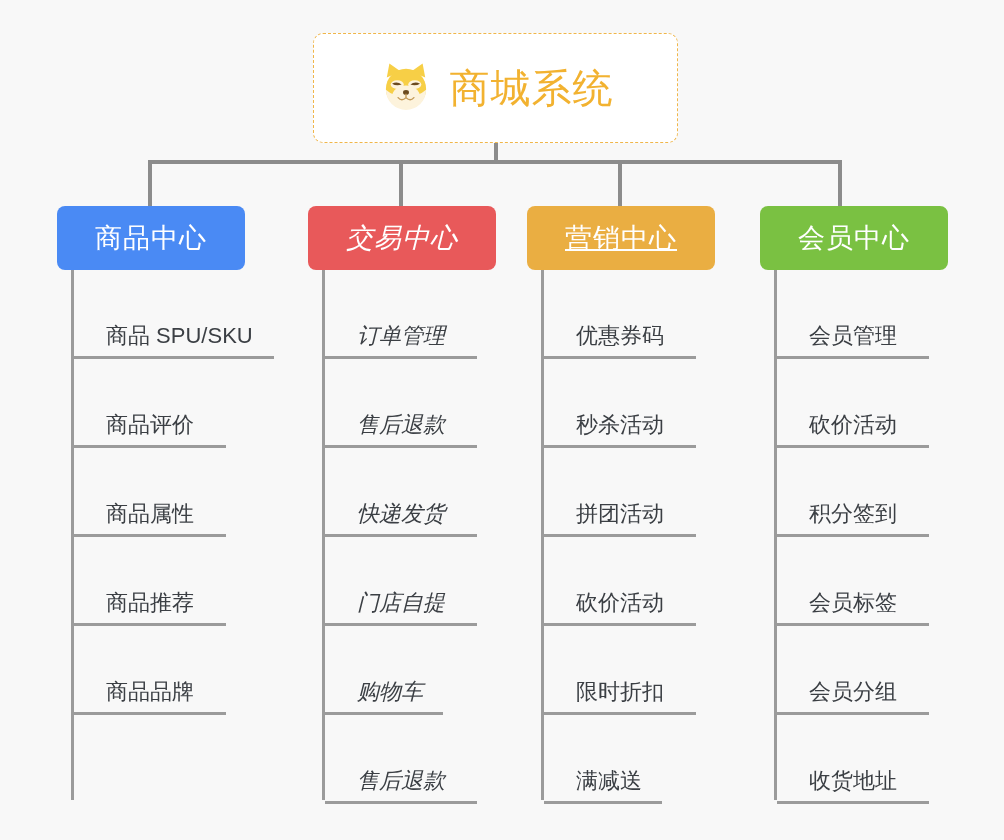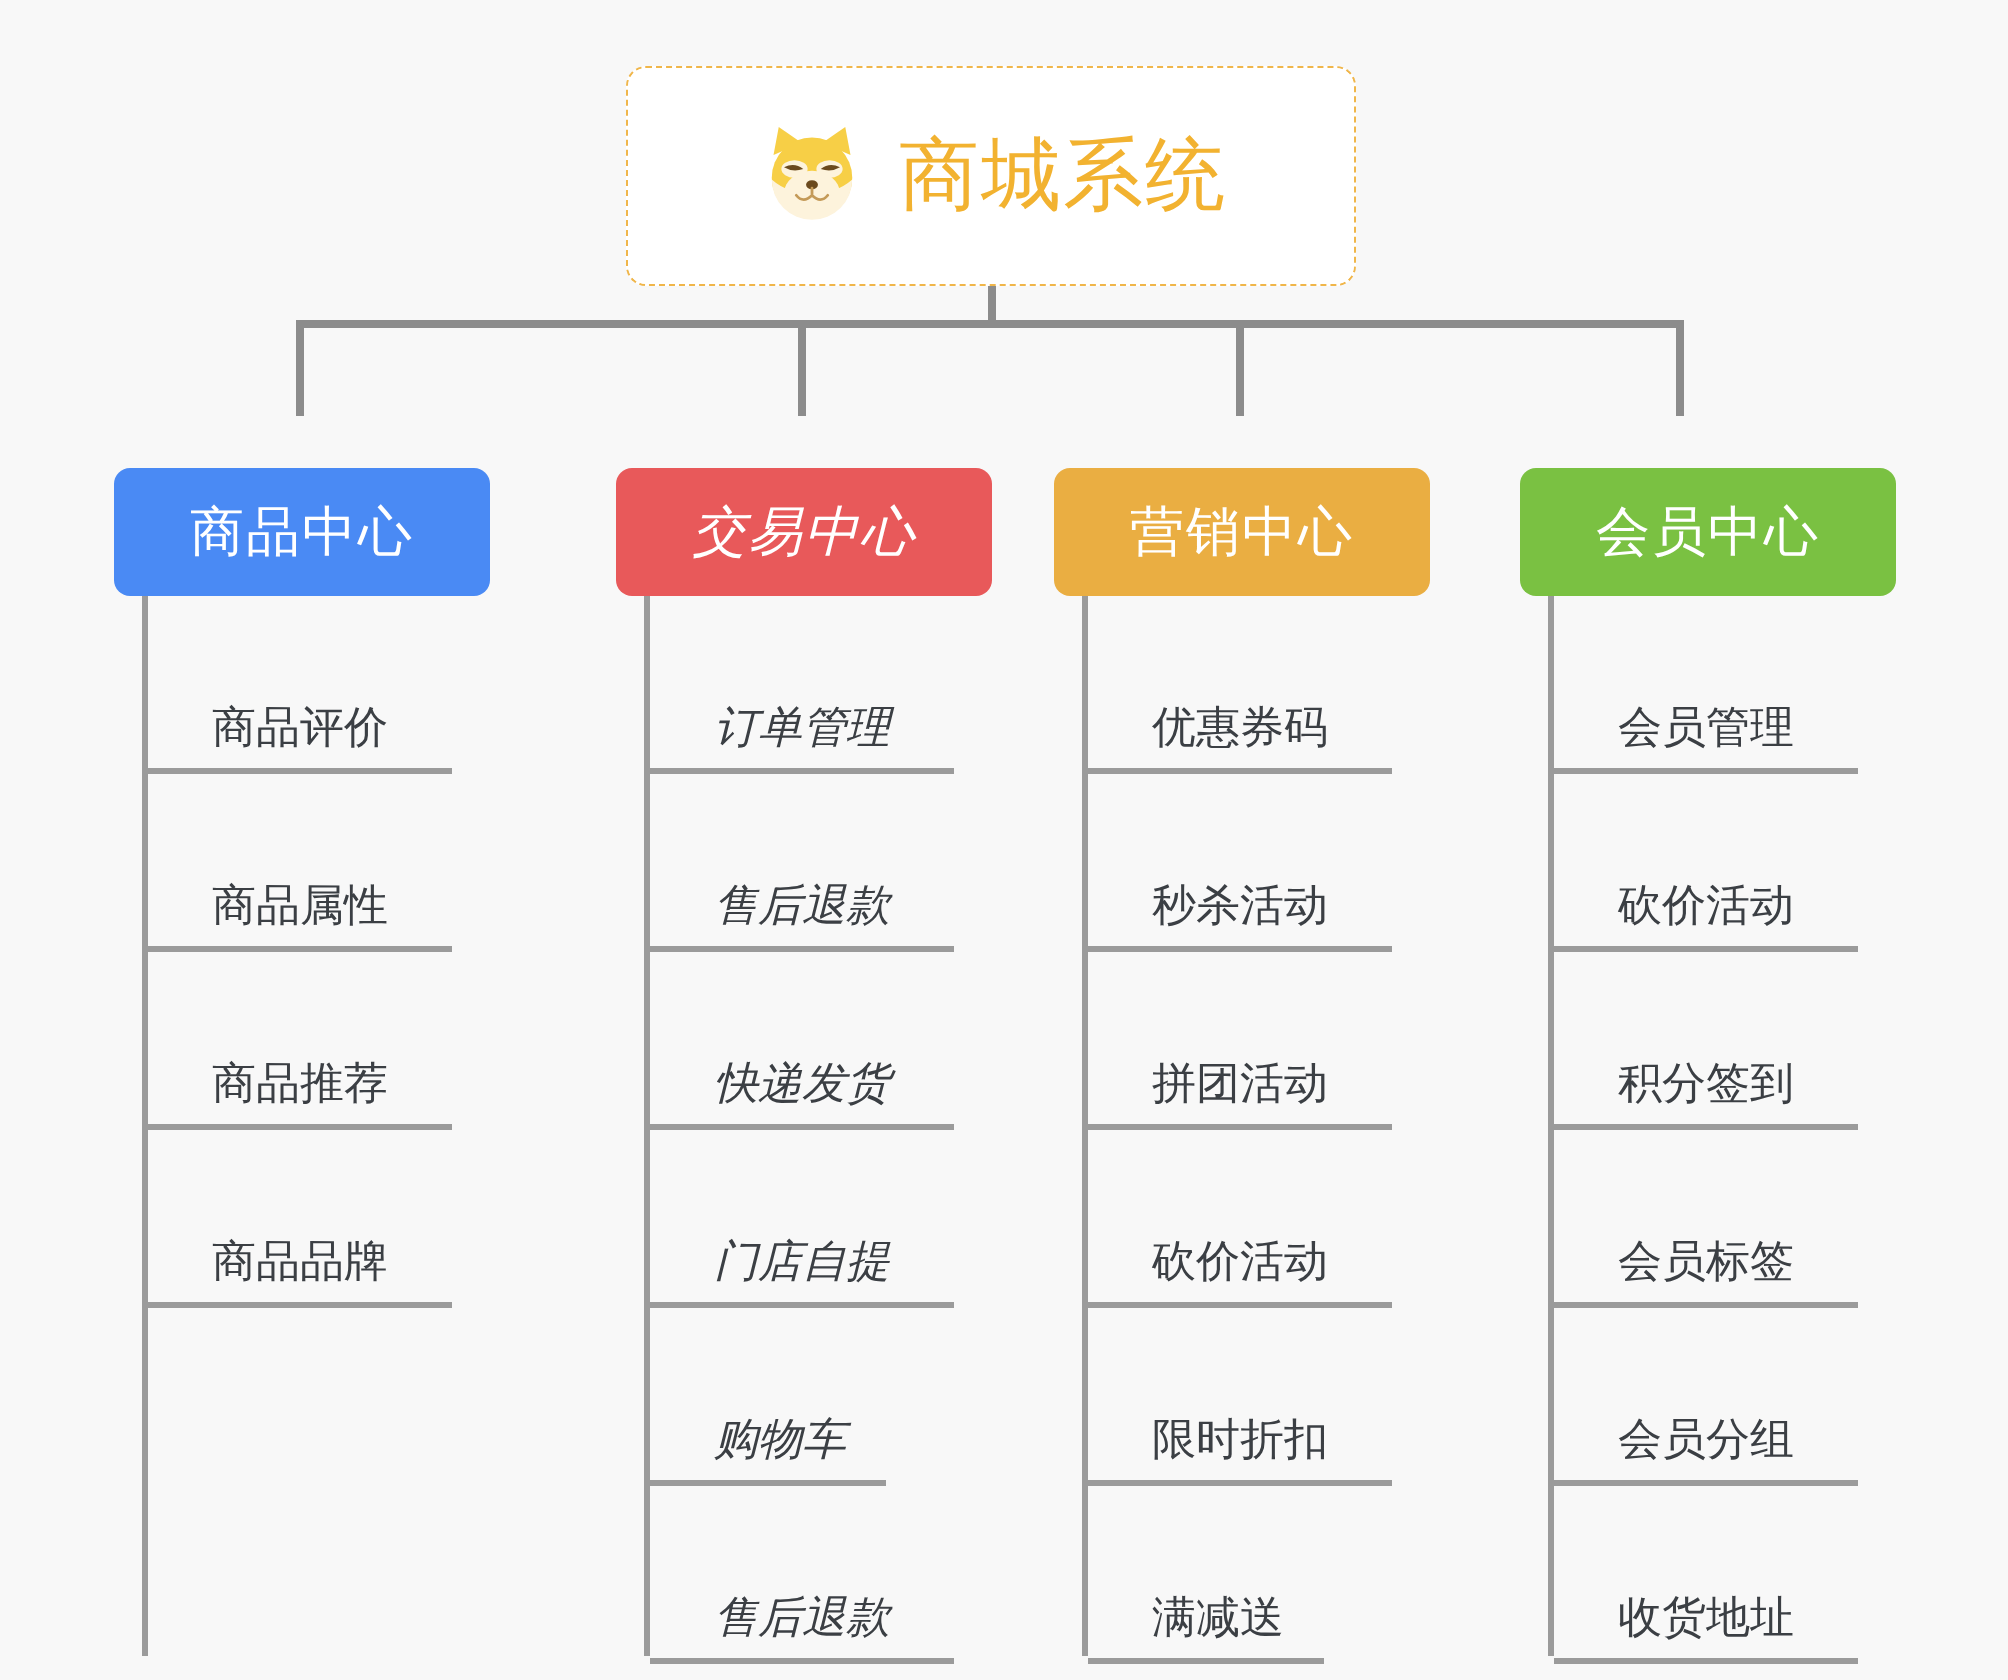--- a/index.html
+++ b/index.html
@@ -85,21 +85,20 @@
     height: 64px;
     border-radius: 8px;
     box-sizing: border-box;
     display: flex;
     align-items: center;
     justify-content: center;
     color: #ffffff;
     font-size: 27px;
     letter-spacing: 1px;
     white-space: nowrap;
-    margin-top: 28px;
   }
   .col-body {
     position: relative;
     margin-left: 14px;
     padding-top: 0;
     border-left: 3px solid #9b9b9b;
     height: 530px;
     box-sizing: border-box;
   }
   .leaf {
@@ -156,20 +155,23 @@
 
   <div class="conn conn-stem"></div>
   <div class="conn conn-bus"></div>
 
   <div id="branches">
       <div class="conn conn-drop" style="left: 148px;"></div>
       <div class="column" style="left: 57px;">
         <div class="col-header" style="background: rgb(74, 138, 244);">商品中心</div>
         <div class="col-body">
           <div class="leaf">
+            <span class="leaf-label wide">商品 SPU/SKU</span>
+          </div>
+          <div class="leaf">
             <span class="leaf-label">商品评价</span>
           </div>
           <div class="leaf">
             <span class="leaf-label">商品属性</span>
           </div>
           <div class="leaf">
             <span class="leaf-label">商品推荐</span>
           </div>
           <div class="leaf">
             <span class="leaf-label">商品品牌</span>
@@ -195,21 +197,21 @@
           <div class="leaf">
             <span class="leaf-label narrow">购物车</span>
           </div>
           <div class="leaf">
             <span class="leaf-label">售后退款</span>
           </div>
         </div>
       </div>
       <div class="conn conn-drop" style="left: 618px;"></div>
       <div class="column" style="left: 527px;">
-        <div class="col-header" style="background: rgb(234, 174, 66);">营销中心</div>
+        <div class="col-header" style="background: rgb(234, 174, 66); text-decoration: underline;">营销中心</div>
         <div class="col-body">
           <div class="leaf">
             <span class="leaf-label">优惠券码</span>
           </div>
           <div class="leaf">
             <span class="leaf-label">秒杀活动</span>
           </div>
           <div class="leaf">
             <span class="leaf-label">拼团活动</span>
           </div>

